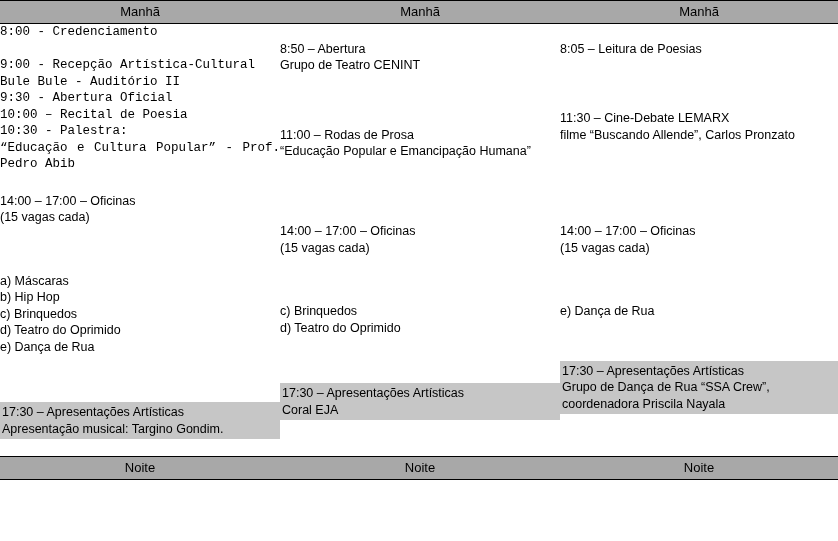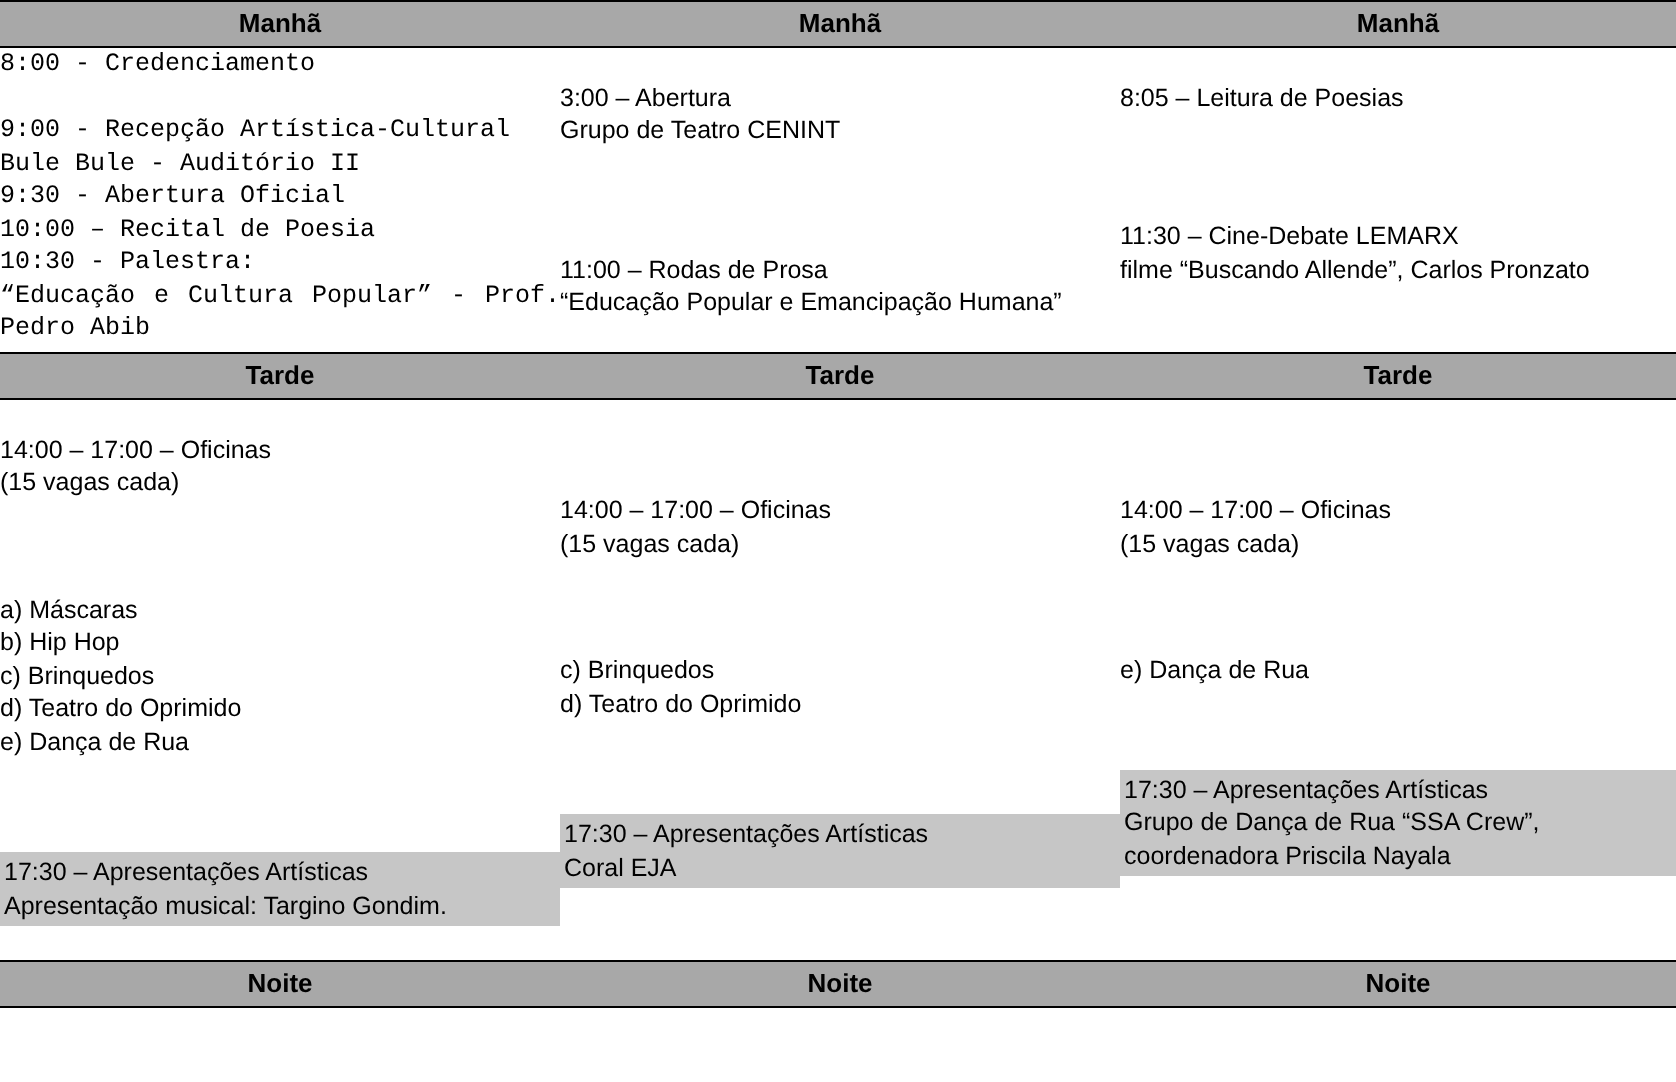--- a/index.html
+++ b/index.html
@@ -31,21 +31,21 @@
   .dayhead {
     text-align: center;
     font-weight: bold;
     font-size: 13px;
     line-height: 1.25;
     padding: 4px 6px 8px 6px;
   }
   .bandrow td {
     background: #a8a8a8;
     text-align: center;
-    font-weight: bold;
+    font-weight: normal;
     font-size: 13px;
     padding: 3px 0 4px 0;
     border-top: 1px solid #000;
     border-bottom: 1px solid #000;
   }
   .cell {
     padding: 6px 8px 6px 4px;
     line-height: 1.32;
     white-space: pre-line;
   }
@@ -89,39 +89,34 @@
     <tr>
       <td class="cell justify">8:00 - Credenciamento
 
 9:00 - Recepção Artística-Cultural
 Bule Bule - Auditório II
 9:30 - Abertura Oficial
 10:00 – Recital de Poesia
 10:30 - Palestra:
 “Educação  e  Cultura  Popular”  -  Prof. Pedro Abib</td>
       <td class="cell">
-        <span class="blk">3:00 – Abertura
+        <span class="blk">8:50 – Abertura
 Grupo de Teatro CENINT</span>
         <div class="gap-lg"></div>
         <span class="blk">11:00 – Rodas de Prosa
 “Educação Popular e Emancipação Humana”</span>
       </td>
       <td class="cell">
         <span class="blk">8:05 – Leitura de Poesias</span>
         <div class="gap-lg"></div>
         <span class="blk">11:30 – Cine-Debate LEMARX
 filme “Buscando Allende”, Carlos Pronzato</span>
       </td>
     </tr>
 
-    <tr class="bandrow">
-      <td>Tarde</td>
-      <td>Tarde</td>
-      <td>Tarde</td>
-    </tr>
 
     <tr>
       <td class="cell">
         <span class="blk">14:00 – 17:00 – Oficinas
 (15 vagas cada)</span>
         <div class="gap-md"></div>
         <span class="blk">a) Máscaras
 b) Hip Hop
 c) Brinquedos
 d) Teatro do Oprimido

